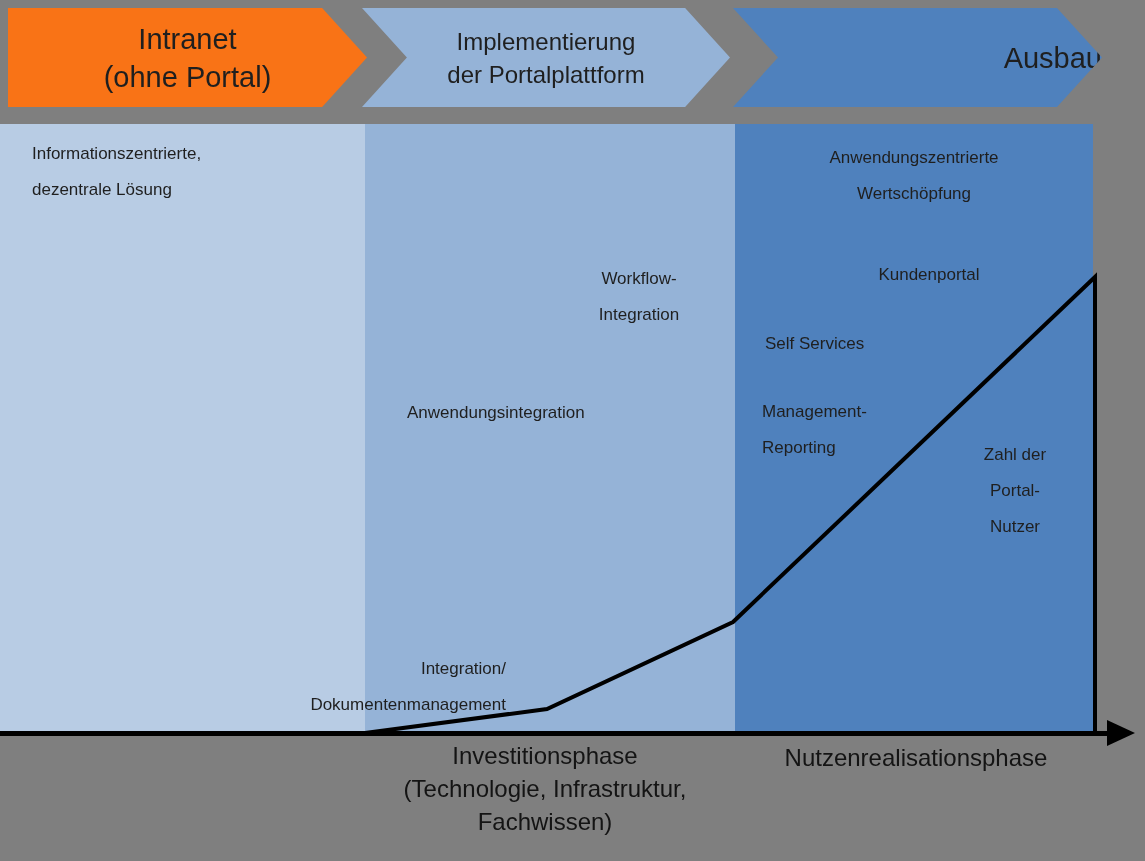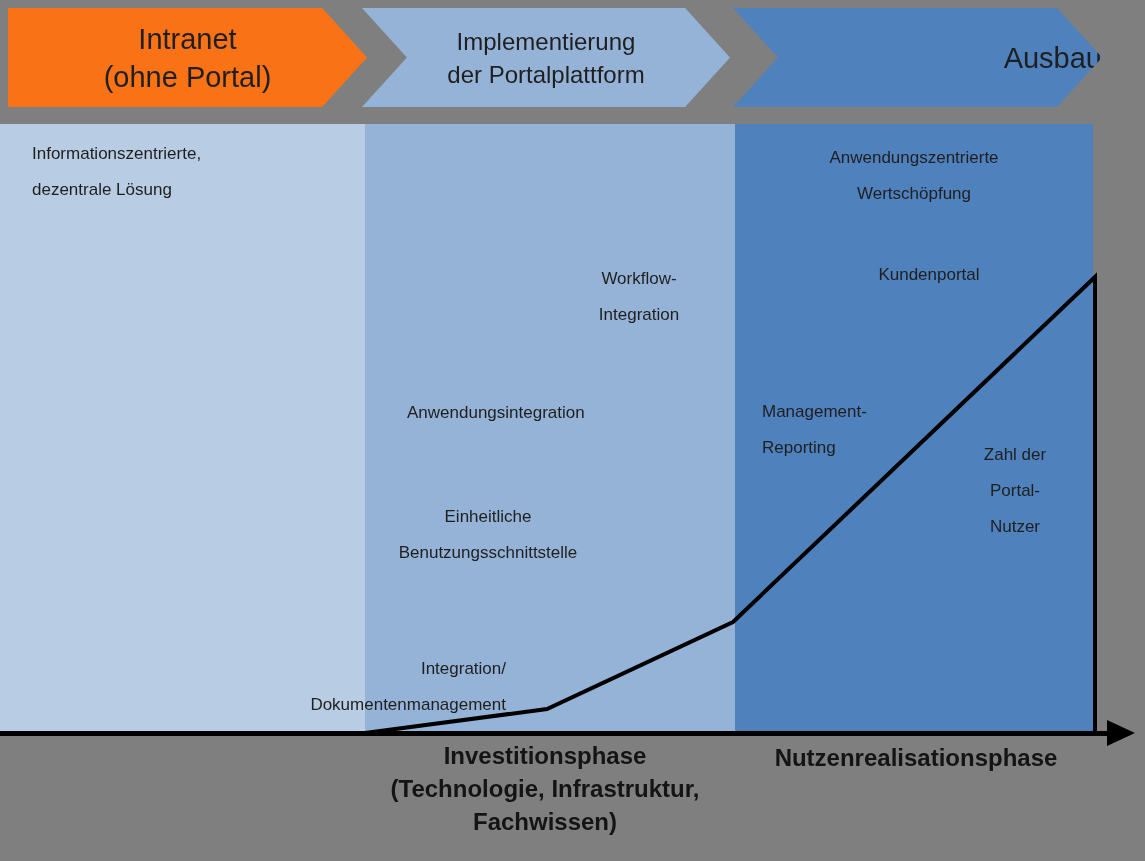--- a/index.html
+++ b/index.html
@@ -66,21 +66,21 @@
     background:#000;
   }
   .x-axis-head{
     position:absolute;left:1107px;top:720px;width:0;height:0;
     border-top:13px solid transparent;
     border-bottom:13px solid transparent;
     border-left:28px solid #000;
   }
   .axis-lbl{
     position:absolute;
-    font-size:24px;line-height:33px;font-weight:bold;color:#141414;
+    font-size:24px;line-height:33px;font-weight:normal;color:#141414;
     white-space:pre-line;text-align:center;
   }
   .axis-lbl-invest{left:345px;top:739px;width:400px;}
   .axis-lbl-nutzen{left:766px;top:741px;width:300px;}
 
   
   svg.overlay{position:absolute;left:0;top:0;pointer-events:none;}
 </style>
 </head>
 <body>
@@ -102,28 +102,27 @@
   <div class="arrow arrow-3" style="background-color: rgb(79, 129, 189);">
     <span>Ausbau</span>
   </div>
 
   <div class="lbl lbl-col1-title">Informationszentrierte,
 dezentrale  Lösung</div>
 
   <div class="lbl lbl-workflow">Workflow-
 Integration</div>
   <div class="lbl lbl-anwendungsintegration">Anwendungsintegration</div>
-  <div class="lbl lbl-einheitliche">Einheitliche
-Benutzungsschnittstelle</div>
   <div class="lbl lbl-integration">Integration/
 Dokumentenmanagement</div>
 
   <div class="lbl lbl-col3-title">Anwendungszentrierte
 Wertschöpfung</div>
   <div class="lbl lbl-kundenportal">Kundenportal</div>
+  <div class="lbl lbl-selfservices">Self Services</div>
   <div class="lbl lbl-management">Management-
 Reporting</div>
   <div class="lbl lbl-zahl">Zahl der
 Portal-
 Nutzer</div>
 
   <svg class="overlay" width="1145" height="861">
     <polyline fill="none" stroke="#000000" stroke-width="4" stroke-linejoin="miter" points="365,733 547,709 733,622 1095,277 1095,733"></polyline>
   </svg>
 

